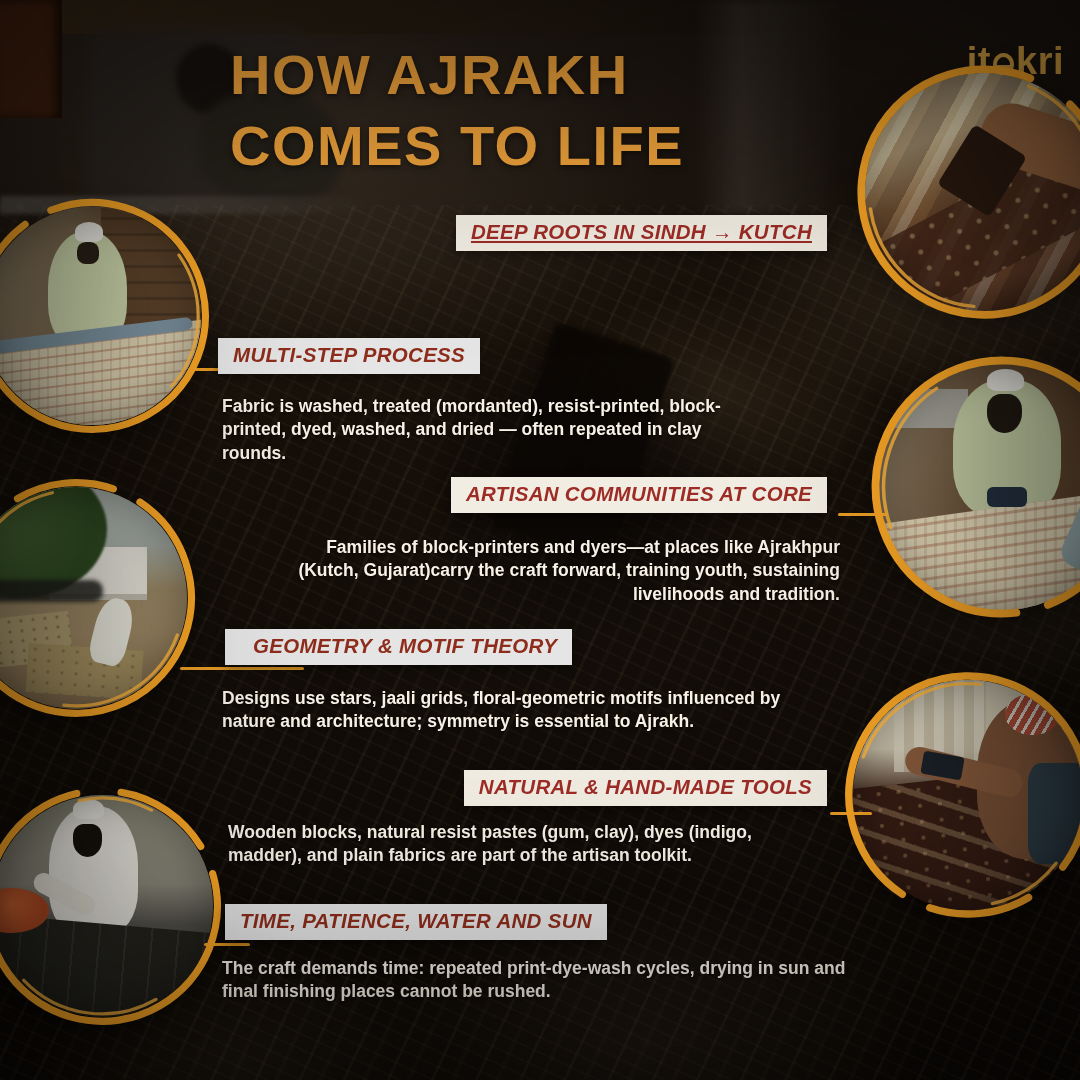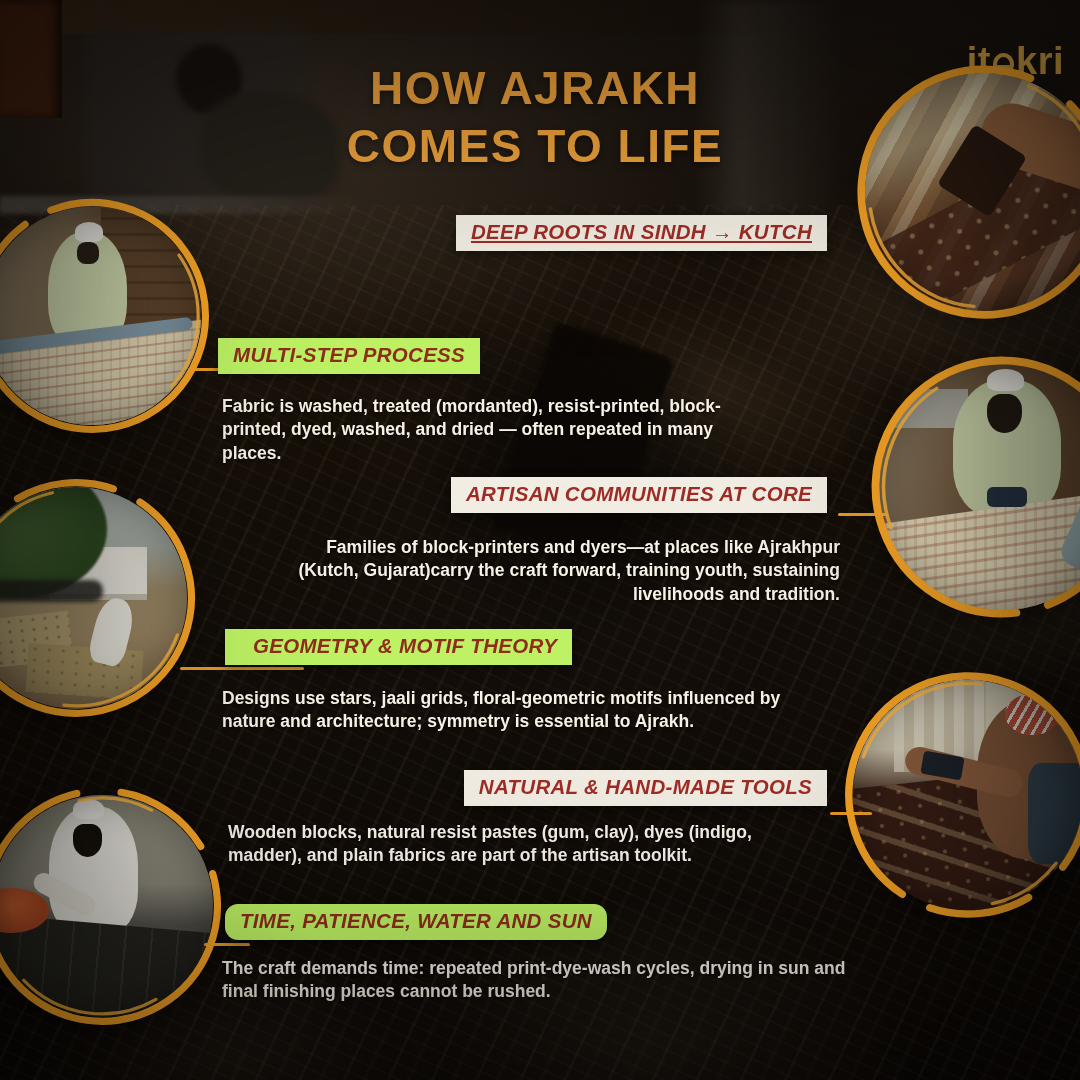--- a/index.html
+++ b/index.html
@@ -36,43 +36,43 @@
       repeating-linear-gradient(115deg, rgba(205,180,140,.055) 0 3px, transparent 3px 18px,
         rgba(150,120,85,.045) 18px 22px, transparent 22px 40px),
       repeating-linear-gradient(25deg, rgba(190,160,120,.04) 0 2px, transparent 2px 14px);}
   .bg-mallet{left:410px;top:320px;width:350px;height:320px;border-radius:50%;
     background:radial-gradient(closest-side, rgba(4,2,1,.8), rgba(4,2,1,0));}
   .bg-block{left:520px;top:335px;width:125px;height:215px;background:#0b0704;
     transform:rotate(18deg);filter:blur(2px);opacity:.9;border-radius:10px;}
   .vignette{inset:0;box-shadow:inset 0 0 240px 70px rgba(0,0,0,.55);pointer-events:none;}
 
   
-  .title{left:230px;top:40px;width:610px;text-align:center;color:#F3A53C;
-    font-weight:800;font-size:46px;line-height:1.26;letter-spacing:1.5px;
-    text-shadow:0 2px 6px rgba(0,0,0,.5);margin-top:20px;}
+  .title{left:230px;top:40px;width:610px;color:#F3A53C;
+    font-weight:800;font-size:56px;line-height:1.26;letter-spacing:1.5px;
+    text-shadow:0 2px 6px rgba(0,0,0,.5);}
   .logo{right:16px;top:40px;color:#D9A544;font-weight:700;font-size:38px;
     letter-spacing:.5px;display:flex;align-items:center;}
   .logo .bowl{display:inline-block;width:21px;height:23px;margin:6px 2px 0;
     border:4px solid #D9A544;border-radius:50% 50% 48% 48%;box-sizing:border-box;
     background:linear-gradient(to top,#D9A544 46%,transparent 46%);}
 
   
   .sec-label{position:absolute;display:inline-block;padding:5px 15px 7px;
     font-style:italic;font-weight:800;font-size:20.5px;letter-spacing:.3px;
     white-space:nowrap;box-shadow:0 3px 10px rgba(0,0,0,.45);}
   .cream{background:#F2EDE2;color:#9E2C26;}
-  .orange{background:#bef264;color:#8E2D1C;}
+  .orange{background:#e5e5e5;color:#8E2D1C;}
   .body{position:absolute;margin:0;color:#F7F1E6;font-weight:700;font-size:17.5px;
     line-height:1.33;text-shadow:0 1px 3px rgba(0,0,0,.65);}
   .s1h{right:253px;top:215px;text-decoration:underline;} .s1b{right:237px;top:260px;width:575px;text-align:right;}
   .s2h{left:218px;top:338px;}  .s2b{left:222px;top:395px;width:520px;text-align:left;}
   .s3h{right:253px;top:477px;} .s3b{right:240px;top:536px;width:570px;text-align:right;}
   .s4h{left:225px;top:629px;padding-left:28px;}  .s4b{left:222px;top:687px;width:580px;text-align:left;}
   .s5h{right:253px;top:770px;} .s5b{right:252px;top:821px;width:600px;text-align:left;}
-  .s6h{left:225px;top:904px;border-radius:13px;}  .s6b{left:222px;top:957px;width:640px;text-align:left;}
+  .s6h{left:225px;top:904px;}  .s6b{left:222px;top:957px;width:640px;text-align:left;}
 
   
   .ln{position:absolute;height:2.5px;background:#F6A426;border-radius:2px;opacity:.95;}
   .ln2{left:188px;top:368px;width:54px;}
   .ln3{left:180px;top:667px;width:124px;}
   .ln4{left:838px;top:513px;width:50px;}
   .ln5{left:830px;top:812px;width:42px;}
   .ln6{left:204px;top:943px;width:46px;}
 
   
@@ -308,21 +308,21 @@
 
   <div class="ln ln2"></div>
   <div class="ln ln3"></div>
   <div class="ln ln4"></div>
   <div class="ln ln5"></div>
   <div class="ln ln6"></div>
 
   <div class="sec-label cream s1h">DEEP ROOTS IN SINDH → KUTCH</div>
 
   <div class="sec-label orange s2h">MULTI-STEP PROCESS</div>
-  <p class="body s2b">Fabric is washed, treated (mordanted), resist-printed, block-printed, dyed, washed, and dried — often repeated in many places.</p>
+  <p class="body s2b">Fabric is washed, treated (mordanted), resist-printed, block-printed, dyed, washed, and dried — often repeated in clay rounds.</p>
 
   <div class="sec-label cream s3h">ARTISAN COMMUNITIES AT CORE</div>
   <p class="body s3b">Families of block-printers and dyers—at places like Ajrakhpur (Kutch, Gujarat)carry the craft forward, training youth, sustaining livelihoods and tradition.</p>
 
   <div class="sec-label orange s4h">GEOMETRY &amp; MOTIF THEORY</div>
   <p class="body s4b">Designs use stars, jaali grids, floral-geometric motifs influenced by nature and architecture; symmetry is essential to Ajrakh.</p>
 
   <div class="sec-label cream s5h">NATURAL &amp; HAND-MADE TOOLS</div>
   <p class="body s5b">Wooden blocks, natural resist pastes (gum, clay), dyes (indigo, madder), and plain fabrics are part of the artisan toolkit.</p>
 

